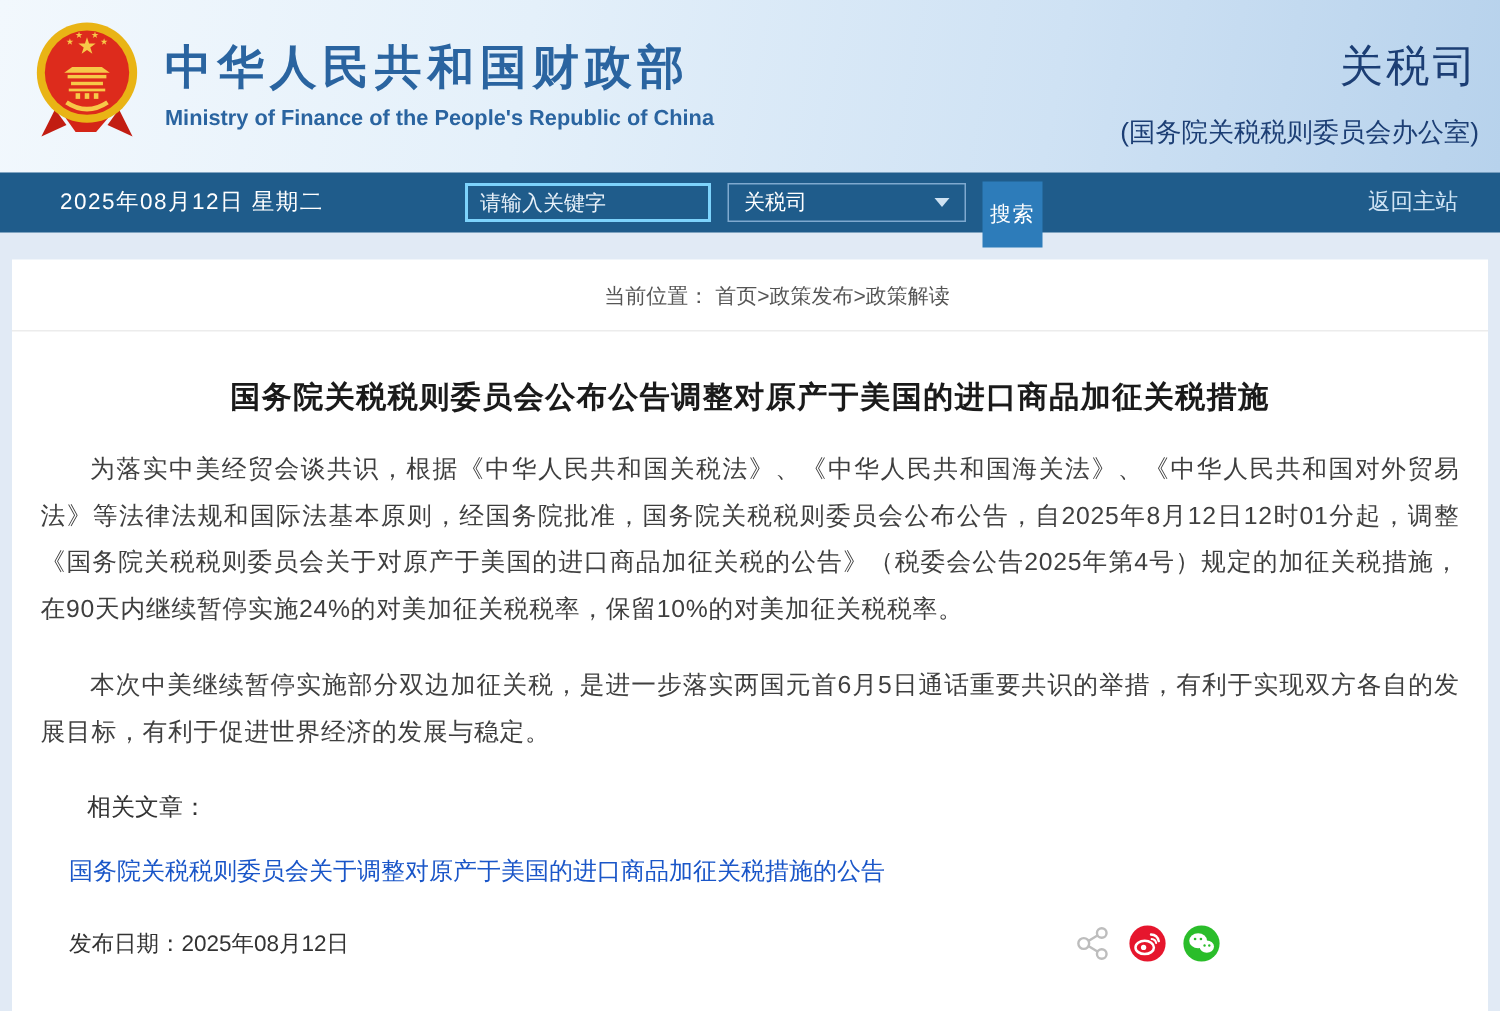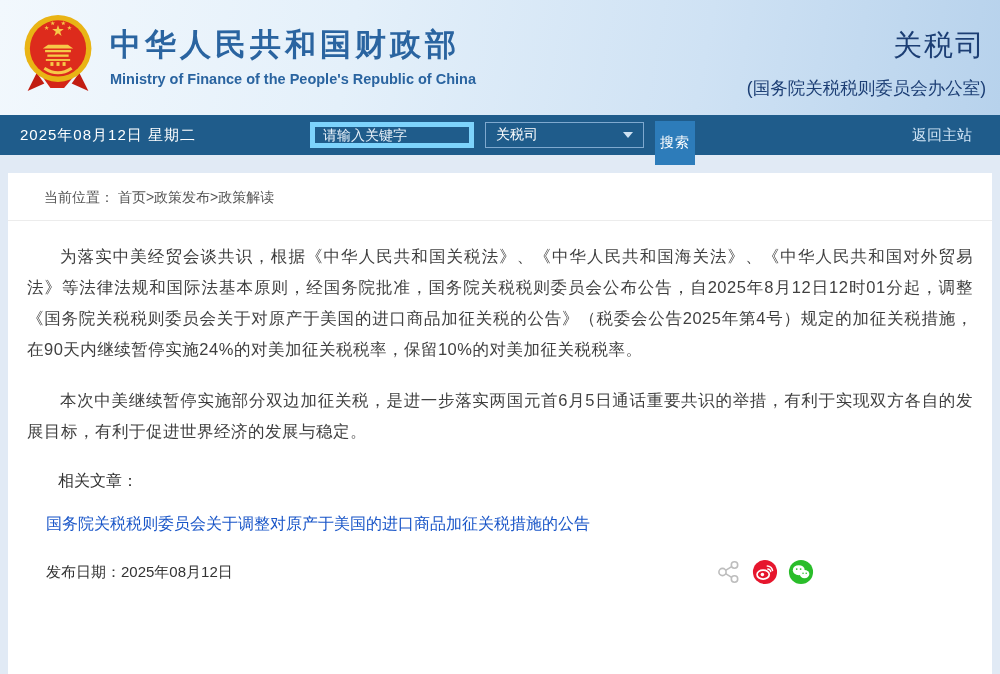--- a/index.html
+++ b/index.html
@@ -15,44 +15,44 @@
   .emblem { width:76px; height:86px; margin-right:14px; }
   .brand-text { padding-top:6px; }
   .brand-zh { font-size:31px; font-weight:bold; color:#2a64a0; letter-spacing:4px; line-height:40px; }
   .brand-en { font-size:14.5px; font-weight:bold; color:#2a64a0; margin-top:6px; }
   .dept { position:absolute; right:14px; top:28px; text-align:right; color:#1c3e74; }
   .dept-name { font-size:29px; letter-spacing:2px; line-height:34px; }
   .dept-sub { font-size:17.5px; margin-top:14px; }
 
   
   .navbar { position:relative; height:40px; background:#1f5c8b; }
-  .nav-date { position:absolute; left:20px; top:0; line-height:40px; color:#ffffff; font-size:15px; letter-spacing:1px; }
+  .nav-date { position:absolute; left:40px; top:0; line-height:40px; color:#ffffff; font-size:15px; letter-spacing:1px; }
   .search-input {
     position:absolute; left:310px; top:7px; width:164px; height:26px;
-    background:transparent; border:5px solid #7dd3fc; color:#fdba74;
+    background:transparent; border:2px solid #7dd3fc; color:#fdba74;
     font-size:14px; padding:0 8px; outline:none; font-family:inherit;
   }
   .search-input::placeholder { color:#e9f2fa; opacity:1; }
   .scope-select {
     position:absolute; left:485px; top:7px; width:159px; height:26px;
     border:1px solid #7fa9cf; color:#fff; font-size:14px;
     display:flex; align-items:center; padding:0 10px; cursor:pointer;
   }
   .scope-caret { margin-left:auto; width:0; height:0; border-left:5px solid transparent;
     border-right:5px solid transparent; border-top:6px solid #cfe2f2; }
   .search-btn {
     position:absolute; left:655px; top:6px; width:40px; height:44px;
     background:#2d7cba; color:#fff; border:none; font-size:14px; cursor:pointer;
     font-family:inherit; letter-spacing:1px;
   }
   .home-link { position:absolute; right:28px; top:0; line-height:40px; color:#cfe4f5; font-size:15px; text-decoration:none; cursor:pointer; }
 
   
   .panel { margin:18px 8px 0; background:#ffffff; height:501px; padding-bottom:10px; }
-  .breadcrumb { padding:16px 0 13px 36px; font-size:14px; color:#555; border-bottom:1px solid #ececec; }
+  .breadcrumb { padding:16px 0 13px 36px; font-size:14px; color:#555; border-bottom:1px solid #ececec;text-align:center; }
   .breadcrumb .crumb { color:#555; cursor:pointer; text-decoration:none; }
 
   .article-title { margin-top:30px; text-align:center; font-size:20px; font-weight:bold; color:#1a1a1a; letter-spacing:1px; }
   .article-meta { margin-top:20px; text-align:center; font-size:14px; color:#333; }
 
   .article-body { padding:0 19px; }
   .article-body p {
     margin-top:20px; font-size:16.5px; color:#3f3f3f; line-height:31px;
     text-indent:2em; text-align:justify; letter-spacing:0.5px;
   }
@@ -113,20 +113,21 @@
   <button class="search-btn">搜索</button>
   <a class="home-link">返回主站</a>
 </div>
 
 <div class="panel">
   <div class="breadcrumb">
     <span>当前位置：</span>
     <a class="crumb">首页</a><span>&gt;</span><a class="crumb">政策发布</a><span>&gt;</span><a class="crumb">政策解读</a>
   </div>
 
+  <h1 class="article-title">国务院关税税则委员会公布公告调整对原产于美国的进口商品加征关税措施</h1>
 
   <div class="article-body">
     <p>为落实中美经贸会谈共识，根据《中华人民共和国关税法》、《中华人民共和国海关法》、《中华人民共和国对外贸易法》等法律法规和国际法基本原则，经国务院批准，国务院关税税则委员会公布公告，自2025年8月12日12时01分起，调整《国务院关税税则委员会关于对原产于美国的进口商品加征关税的公告》（税委会公告2025年第4号）规定的加征关税措施，在90天内继续暂停实施24%的对美加征关税税率，保留10%的对美加征关税税率。</p>
     <p>本次中美继续暂停实施部分双边加征关税，是进一步落实两国元首6月5日通话重要共识的举措，有利于实现双方各自的发展目标，有利于促进世界经济的发展与稳定。</p>
   </div>
 
   <div class="related-label">相关文章：</div>
   <a class="related-link">国务院关税税则委员会关于调整对原产于美国的进口商品加征关税措施的公告</a>
 
   <div class="article-footer">

